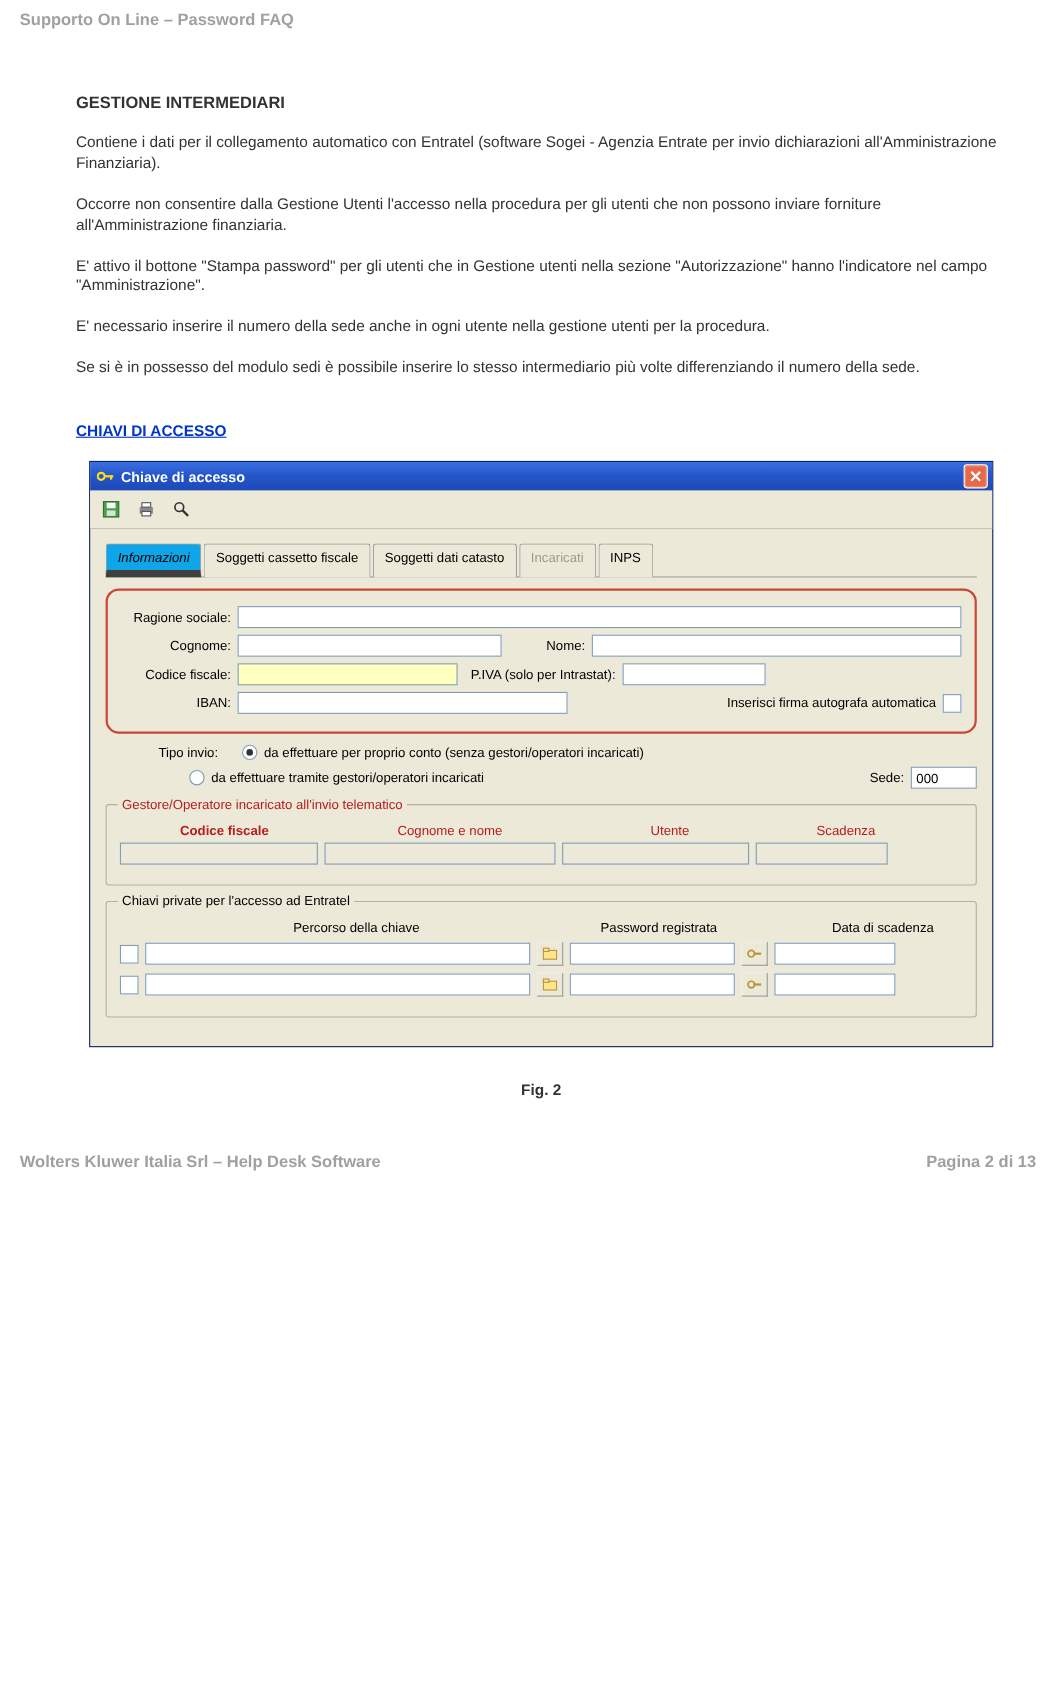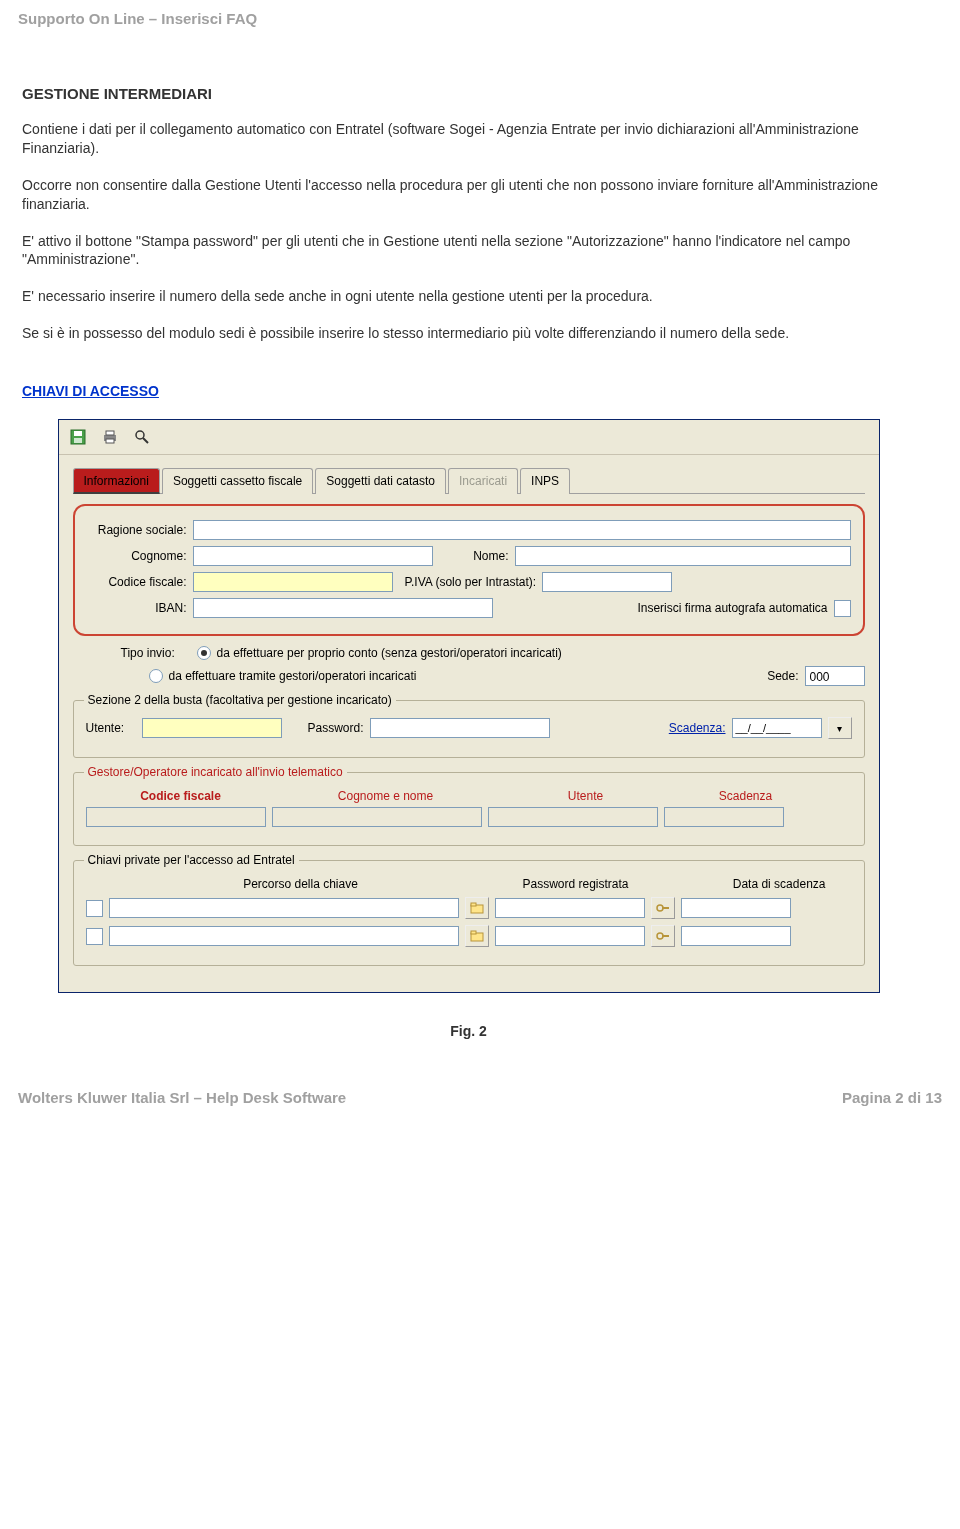--- a/index.html
+++ b/index.html
@@ -10,21 +10,21 @@
     background: #fff;
     width: 960px;
   }
   .page-header {
     padding: 10px 18px 8px 18px;
     font-weight: bold;
     font-size: 15px;
     color: #a0a0a0;
   }
   .content {
-    padding: 30px 45px 0 22px;
+    padding: 30px 45px 0 69px;
   }
   h3.section-title {
     font-size: 15px;
     font-weight: bold;
     color: #333;
     margin: 20px 0 18px 0;
   }
   .para {
     margin: 0 0 18px 0;
     line-height: 1.35;
@@ -104,22 +104,23 @@
     padding: 5px 10px 4px 10px;
     border: 1px solid #a0a0a0;
     border-bottom: none;
     border-radius: 3px 3px 0 0;
     background: #ece9d8;
     position: relative;
     top: 1px;
     font-size: 12px;
   }
   .tab.active {
-    background: #b91c1c;
-    border-bottom: 2px solid #404040;
+    background: #0ea5e9;
+    border-bottom: 7px solid #404040;
+    font-style: italic;
   }
   .tab.disabled { color: #9b9b8f; }
   .highlight-box {
     border: 2px solid #cc4433;
     border-radius: 12px;
     padding: 8px 12px 10px 12px;
     margin-bottom: 10px;
   }
   .row {
     display: flex;
@@ -190,36 +191,51 @@
     color: #a0a0a0;
     font-weight: bold;
     font-size: 15px;
   }
   svg { display:block; }
 </style>
 </head>
 <body>
 
 <div class="page-header">
-  <span>Supporto On Line – Inserisci FAQ</span>
+  <span>Supporto On Line – Password FAQ</span>
 </div>
 
 <div class="content">
   <h3 class="section-title">GESTIONE INTERMEDIARI</h3>
   <p class="para">Contiene i dati per il collegamento automatico con Entratel (software Sogei - Agenzia Entrate per invio dichiarazioni all'Amministrazione Finanziaria).</p>
   <p class="para">Occorre non consentire dalla Gestione Utenti l'accesso nella procedura per gli utenti che non possono inviare forniture all'Amministrazione finanziaria.</p>
   <p class="para"> E' attivo il bottone "Stampa password" per gli utenti che in Gestione utenti nella sezione "Autorizzazione" hanno l'indicatore nel campo "Amministrazione".</p>
   <p class="para">E' necessario inserire il numero della sede anche in ogni utente nella gestione utenti per la procedura.</p>
   <p class="para"> Se si è in possesso del modulo sedi è possibile inserire lo stesso intermediario più volte differenziando il numero della sede.</p>
 
   <p style="margin-top:40px;">
     <span class="underline-link">CHIAVI DI ACCESSO</span>
   </p>
 
   <div class="dialog">
+    <div class="titlebar">
+      <span class="key-icon">
+        <svg width="16" height="12" viewBox="0 0 16 12">
+            <circle cx="4" cy="6" r="3.2" fill="none" stroke="#ffd91a" stroke-width="2"></circle>
+            <rect x="7" y="5" width="8" height="2" fill="#ffd91a"></rect>
+            <rect x="12" y="5" width="2" height="4" fill="#ffd91a"></rect>
+          </svg>
+      </span>
+      <span class="title-text">Chiave di accesso</span>
+      <span class="close-btn">
+        <svg width="10" height="10" viewBox="0 0 10 10">
+            <path d="M1 1 L9 9 M9 1 L1 9" stroke="#fff" stroke-width="2"></path>
+          </svg>
+      </span>
+    </div>
 
     <div class="toolbar">
       <span class="tb-btn">
         <svg width="16" height="16" viewBox="0 0 16 16">
             <rect x="1" y="1" width="14" height="14" fill="#4aa04a" stroke="#2b6e2b"></rect>
             <rect x="4" y="2" width="8" height="5" fill="#fff"></rect>
             <rect x="4" y="9" width="8" height="5" fill="#cfe8cf"></rect>
           </svg>
       </span>
       <span class="tb-btn">
@@ -279,33 +295,20 @@
       </div>
       <div class="row">
         <span style="width:70px"></span>
         <span class="radio"></span>
         <span>da effettuare tramite gestori/operatori incaricati</span>
         <span style="flex:1"></span>
         <span class="lbl">Sede:</span>
         <span class="inp" style="width:60px; padding:2px 4px; line-height:16px;">000</span>
       </div>
 
-      <div class="fieldset">
-        <span class="fs-legend">Sezione 2 della busta (facoltativa per gestione incaricato)</span>
-        <div class="row">
-          <span class="lbl" style="width:50px; text-align:left;">Utente:</span>
-          <span class="inp inp-yellow" style="width:140px"></span>
-          <span class="lbl" style="margin-left:20px;">Password:</span>
-          <span class="inp" style="width:180px"></span>
-          <span style="flex:1"></span>
-          <span class="link-label">Scadenza:</span>
-          <span class="inp" style="width:90px; font-size:11px; line-height:18px; padding:0 3px;">__/__/____</span>
-          <span class="tiny-btn">▾</span>
-        </div>
-      </div>
 
       <div class="fieldset disabled">
         <span class="fs-legend">Gestore/Operatore incaricato all'invio telematico</span>
         <div class="grid-headers">
           <span style="width:190px; text-align:center;font-weight:bold;">Codice fiscale</span>
           <span style="width:220px; text-align:center;">Cognome e nome</span>
           <span style="width:180px; text-align:center;">Utente</span>
           <span style="width:140px; text-align:center;">Scadenza</span>
         </div>
         <div class="row" style="margin-top:4px;">

